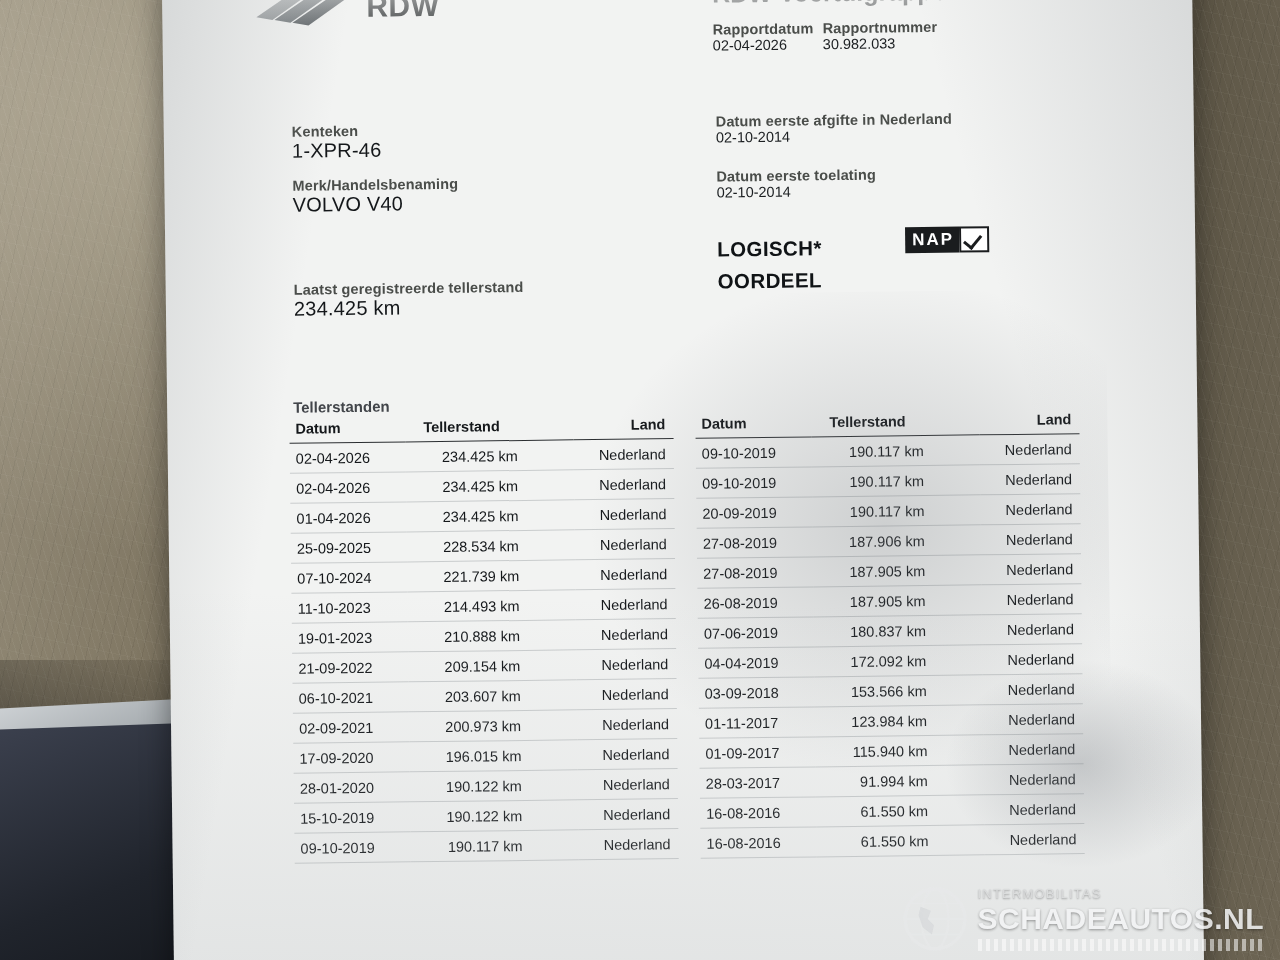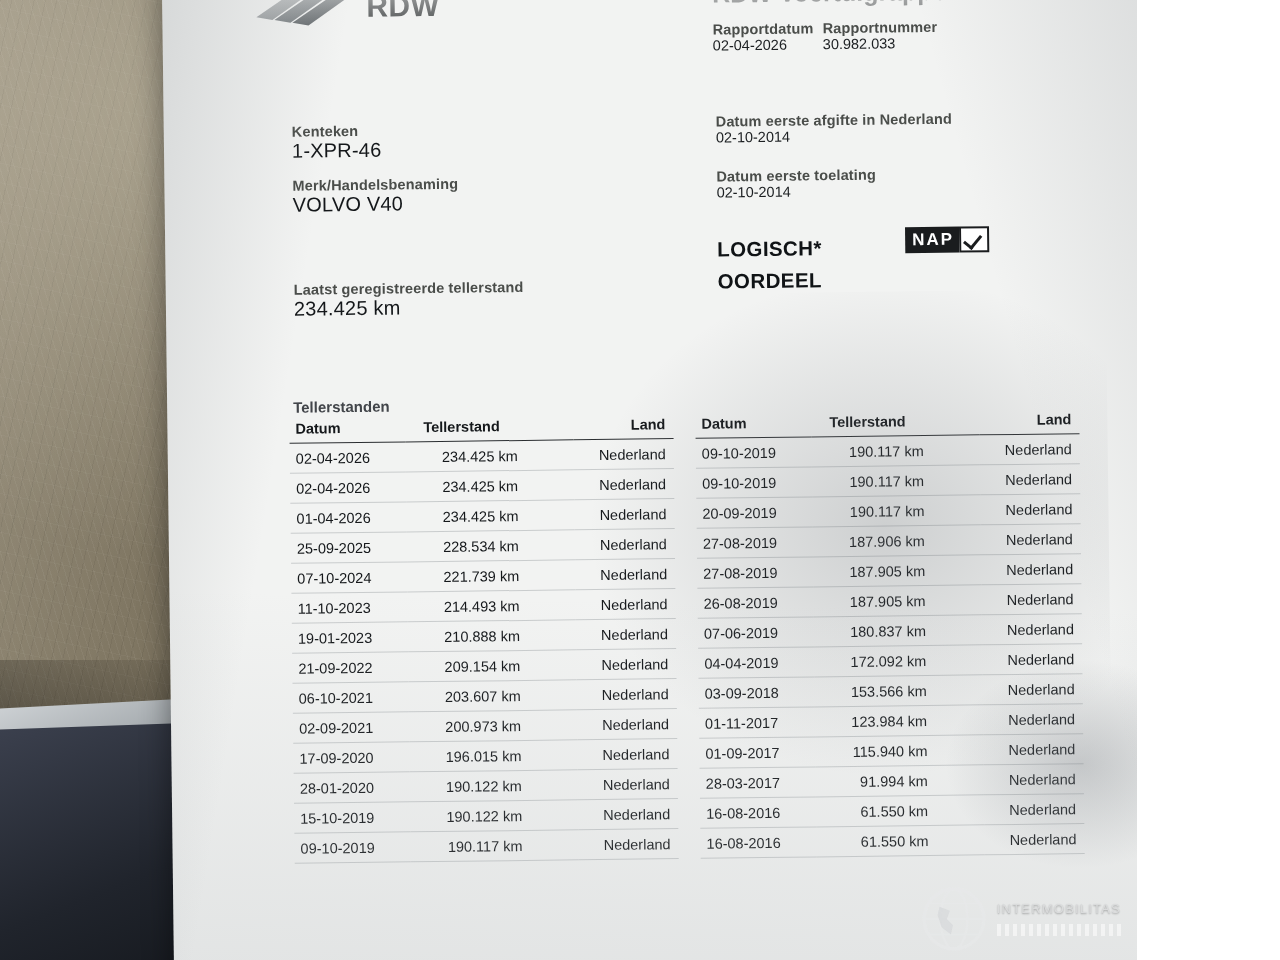--- a/index.html
+++ b/index.html
@@ -6,21 +6,21 @@
     margin: 0;
     padding: 0;
     width: 1280px;
     height: 960px;
     overflow: hidden;
     font-family: "Liberation Sans", sans-serif;
   }
 
   #stage {
     position: relative;
-    width: 1137px;
+    width: 1280px;
     height: 960px;
     background: #8b5cf6;
     overflow: hidden;
   }
 
   
   .bg-metal {
     position: absolute;
     inset: 0;
     background:
@@ -553,17 +553,18 @@
     <svg class="wm-globe" viewBox="0 0 64 64">
       <circle cx="32" cy="32" r="29" fill="none" stroke="#e8e9ea" stroke-width="3"></circle>
       <ellipse cx="32" cy="32" rx="13" ry="29" fill="none" stroke="#e8e9ea" stroke-width="2"></ellipse>
       <line x1="3" y1="32" x2="61" y2="32" stroke="#e8e9ea" stroke-width="2"></line>
       <line x1="8" y1="17" x2="56" y2="17" stroke="#e8e9ea" stroke-width="2"></line>
       <line x1="8" y1="47" x2="56" y2="47" stroke="#e8e9ea" stroke-width="2"></line>
       <path d="M18 20 l10 4 -3 8 6 6 -2 9 -9 -7 -4 -12 z" fill="#cfd2d4" opacity=".75"></path>
     </svg>
     <div class="wm-texts">
       <span class="wm-top">INTERMOBILITAS</span>
+      <span class="wm-main">SCHADEAUTOS.NL</span>
       <span class="wm-bars"></span>
     </div>
   </div>
 
 </div>
 
 </body></html>

